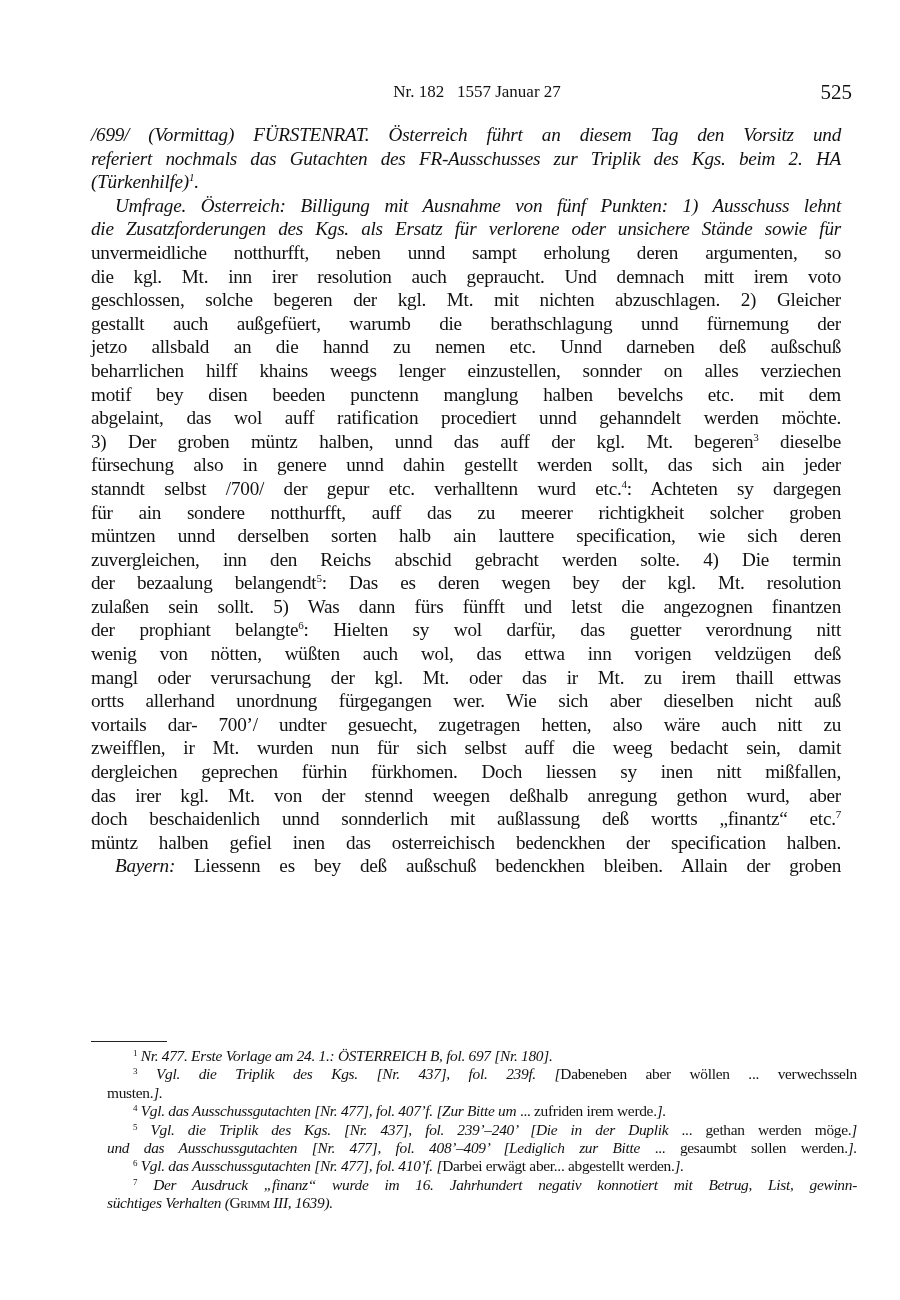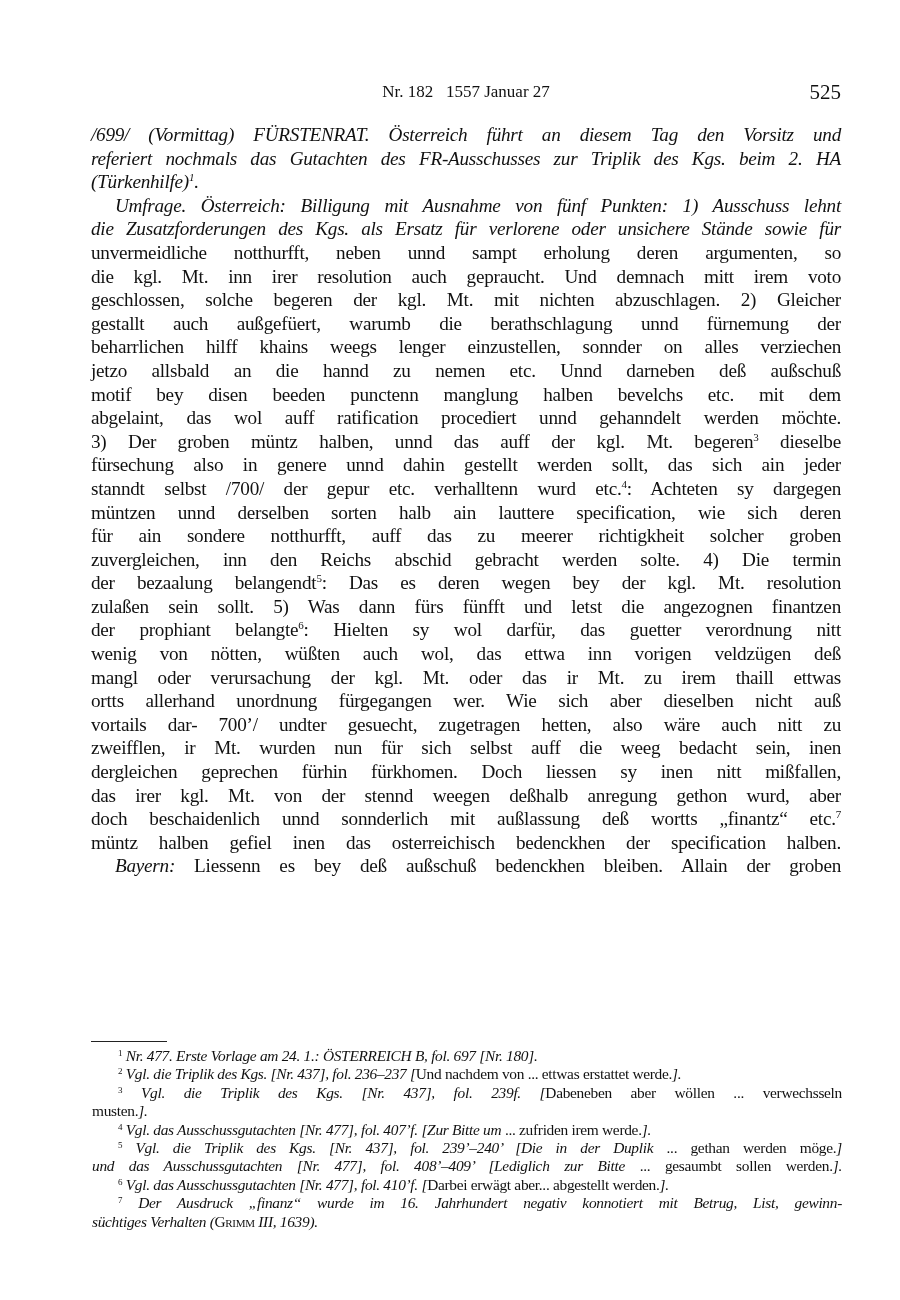--- a/index.html
+++ b/index.html
@@ -3,37 +3,37 @@
 <meta charset="utf-8">
 <style>
   html, body { margin: 0; padding: 0; background: #ffffff; }
   body {
     width: 900px; height: 1300px; position: relative; overflow: hidden;
     font-family: "Liberation Serif", "DejaVu Serif", serif;
     color: #111111;
   }
   .page { position: absolute; left: 91px; top: 0; width: 750px; }
   .running-head {
-    position: absolute; top: 80px; left: 0; width: 750px; height: 24px;
+    position: absolute; top: 80px; left: 11px; width: 750px; height: 24px;
     font-size: 17px;
   }
   .running-head .center { position: absolute; left: 0; right: 0; text-align: center; top: 2px; }
   .running-head .pageno { position: absolute; right: 0; top: 0; font-size: 21px; margin-left: 42px; }
   .body { position: absolute; top: 123px; left: 0; width: 750px; }
   .line {
     height: 23.6px; line-height: 23.6px; font-size: 19.2px;
     white-space: nowrap; text-align: justify; text-align-last: justify;
     letter-spacing: -0.25px;
   }
   .line.last { text-align-last: left; }
   .line.indent { padding-left: 24px; }
   .it { font-style: italic; }
   sup { font-size: 11px; line-height: 0; vertical-align: 7px; }
   .rule { position: absolute; top: 1041px; left: 0; width: 76px; border-top: 1px solid #222; }
-  .notes { position: absolute; top: 1047px; left: 1px; width: 750px; }
+  .notes { position: absolute; top: 1047px; left: 16px; width: 750px; }
   .fn {
     font-size: 15.4px; height: 18.4px; line-height: 18.4px; white-space: nowrap;
     text-align: justify; text-align-last: justify; letter-spacing: -0.3px;
   }
   .fn.last { text-align-last: left; }
   .fn.indent { padding-left: 26px; }
   .fn sup { font-size: 9px; vertical-align: 5px; }
   .sc { font-variant: small-caps; }
 </style>
 </head>
@@ -52,57 +52,56 @@
     <div class="line it">referiert nochmals das Gutachten des FR-Ausschusses zur Triplik des Kgs. beim 2. HA</div>
     <div class="line it last"><span>(Türkenhilfe)</span><sup>1</sup><span>.</span></div>
 
     <div class="line it indent">Umfrage. Österreich: Billigung mit Ausnahme von fünf Punkten: 1) Ausschuss lehnt</div>
     <div class="line it">die Zusatzforderungen des Kgs. als Ersatz für verlorene oder unsichere Stände sowie für</div>
 
     <div class="line">unvermeidliche notthurfft, neben unnd sampt erholung deren argumenten, so</div>
     <div class="line">die kgl. Mt. inn irer resolution auch gepraucht. Und demnach mitt irem voto</div>
     <div class="line">geschlossen, solche begeren der kgl. Mt. mit nichten abzuschlagen. 2) Gleicher</div>
     <div class="line">gestallt auch außgefüert, warumb die berathschlagung unnd fürnemung der</div>
+    <div class="line">jetzo allsbald an die hannd zu nemen etc. Unnd darneben deß außschuß</div>
     <div class="line">beharrlichen hilff khains weegs lenger einzustellen, sonnder on alles verziechen</div>
-    <div class="line">jetzo allsbald an die hannd zu nemen etc. Unnd darneben deß außschuß</div>
     <div class="line">motif bey disen beeden punctenn manglung halben bevelchs etc. mit dem</div>
     <div class="line">abgelaint, das wol auff ratification procediert unnd gehanndelt werden möchte.</div>
 
     <div class="line"><span>3) Der groben müntz halben, unnd das auff der kgl. Mt. begeren</span><sup>3</sup><span> dieselbe</span></div>
     <div class="line">fürsechung also in genere unnd dahin gestellt werden sollt, das sich ain jeder</div>
     <div class="line"><span>stanndt selbst /700/ der gepur etc. verhalltenn wurd etc.</span><sup>4</sup><span>: Achteten sy dargegen</span></div>
 
+    <div class="line">für ain sondere notthurfft, auff das zu meerer richtigkheit solcher groben</div>
     <div class="line">müntzen unnd derselben sorten halb ain lauttere specification, wie sich deren</div>
-    <div class="line">für ain sondere notthurfft, auff das zu meerer richtigkheit solcher groben</div>
     <div class="line">zuvergleichen, inn den Reichs abschid gebracht werden solte. 4) Die termin</div>
 
     <div class="line"><span>der bezaalung belangendt</span><sup>5</sup><span>: Das es deren wegen bey der kgl. Mt. resolution</span></div>
     <div class="line">zulaßen sein sollt. 5) Was dann fürs fünfft und letst die angezognen finantzen</div>
     <div class="line"><span>der prophiant belangte</span><sup>6</sup><span>: Hielten sy wol darfür, das guetter verordnung nitt</span></div>
 
     <div class="line">wenig von nötten, wüßten auch wol, das ettwa inn vorigen veldzügen deß</div>
     <div class="line">mangl oder verursachung der kgl. Mt. oder das ir Mt. zu irem thaill ettwas</div>
     <div class="line">ortts allerhand unordnung fürgegangen wer. Wie sich aber dieselben nicht auß</div>
     <div class="line">vortails dar- 700’/ undter gesuecht, zugetragen hetten, also wäre auch nitt zu</div>
-    <div class="line">zweifflen, ir Mt. wurden nun für sich selbst auff die weeg bedacht sein, inen</div>
+    <div class="line">zweifflen, ir Mt. wurden nun für sich selbst auff die weeg bedacht sein, damit</div>
     <div class="line">dergleichen geprechen fürhin fürkhomen. Doch liessen sy inen nitt mißfallen,</div>
     <div class="line">das irer kgl. Mt. von der stennd weegen deßhalb anregung gethon wurd, aber</div>
 
     <div class="line"><span>doch beschaidenlich unnd sonnderlich mit außlassung deß wortts „finantz“ etc.</span><sup>7</sup></div>
 
     <div class="line">müntz halben gefiel inen das osterreichisch bedenckhen der specification halben.</div>
     <div class="line indent"><span class="it">Bayern:</span><span> Liessenn es bey deß außschuß bedenckhen bleiben. Allain der groben</span></div>
   </div>
 
   <div class="rule"></div>
 
   <div class="notes">
     <div class="fn indent last"><sup>1</sup> <span class="it">Nr. 477. Erste Vorlage am 24. 1.: ÖSTERREICH B, fol. 697 [Nr. 180].</span></div>
 
-    <div class="fn indent last"><sup>2</sup> <span class="it">Vgl. die Triplik des Kgs. [Nr. 437], fol. 236–237 [</span><span>Und nachdem von ... ettwas erstattet werde.</span><span class="it">].</span></div>
 
     <div class="fn indent"><sup>3</sup> <span class="it">Vgl. die Triplik des Kgs. [Nr. 437], fol. 239f. [</span><span>Dabeneben aber wöllen ... verwechsseln</span></div>
     <div class="fn last"><span>musten.</span><span class="it">].</span></div>
 
     <div class="fn indent last"><sup>4</sup> <span class="it">Vgl. das Ausschussgutachten [Nr. 477], fol. 407’f. [Zur Bitte um</span><span> ... zufriden irem werde.</span><span class="it">].</span></div>
 
     <div class="fn indent"><sup>5</sup> <span class="it">Vgl. die Triplik des Kgs. [Nr. 437], fol. 239’–240’ [Die in der Duplik</span><span> ... gethan werden möge.</span><span class="it">]</span></div>
     <div class="fn"><span class="it">und das Ausschussgutachten [Nr. 477], fol. 408’–409’ [Lediglich zur Bitte</span><span> ... gesaumbt sollen werden.</span><span class="it">].</span></div>
 
     <div class="fn indent last"><sup>6</sup> <span class="it">Vgl. das Ausschussgutachten [Nr. 477], fol. 410’f. [</span><span>Darbei erwägt aber... abgestellt werden.</span><span class="it">].</span></div>

